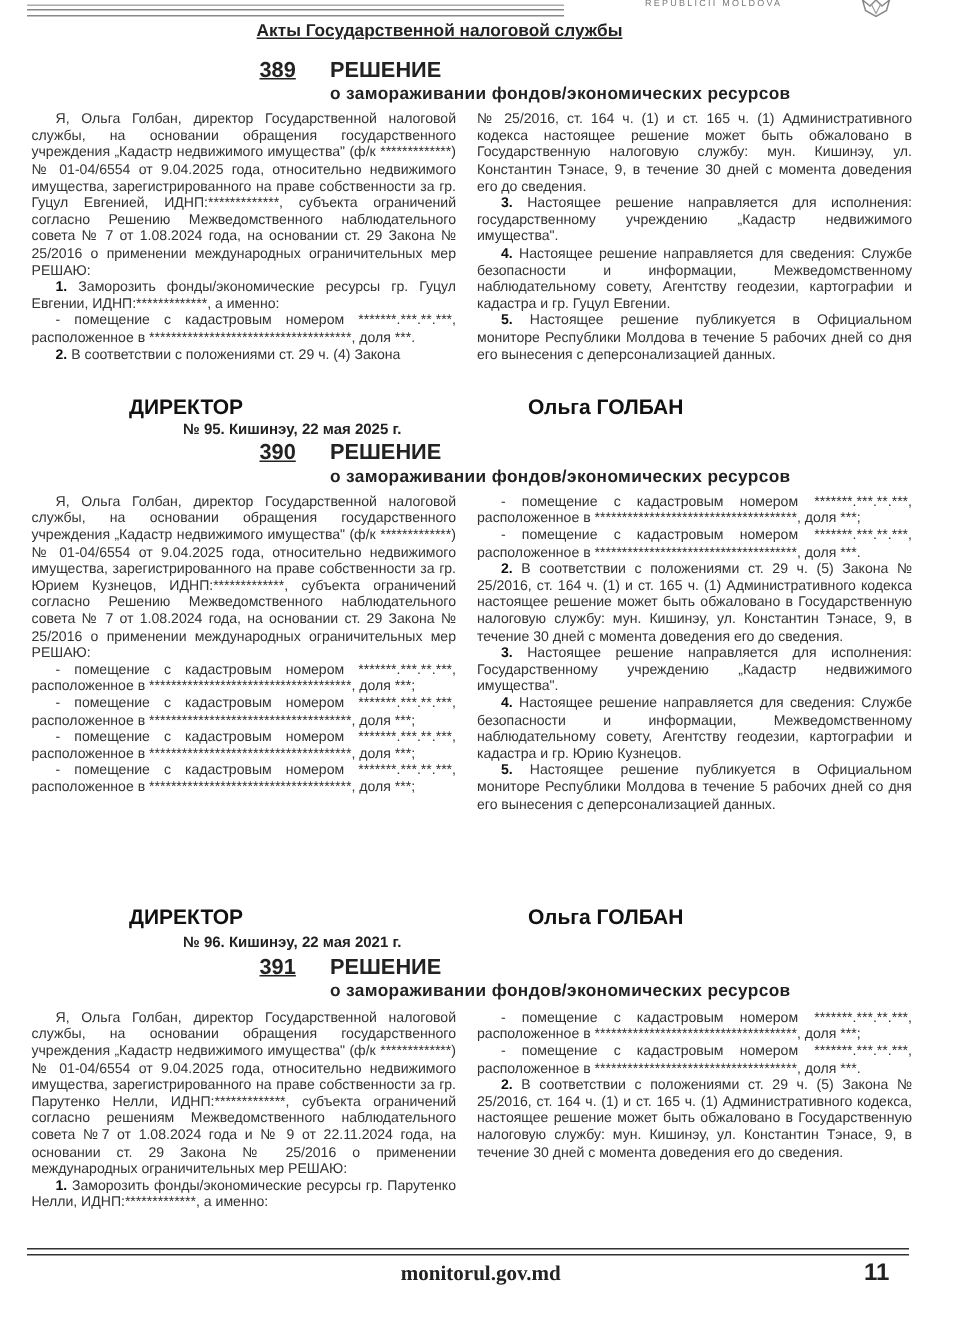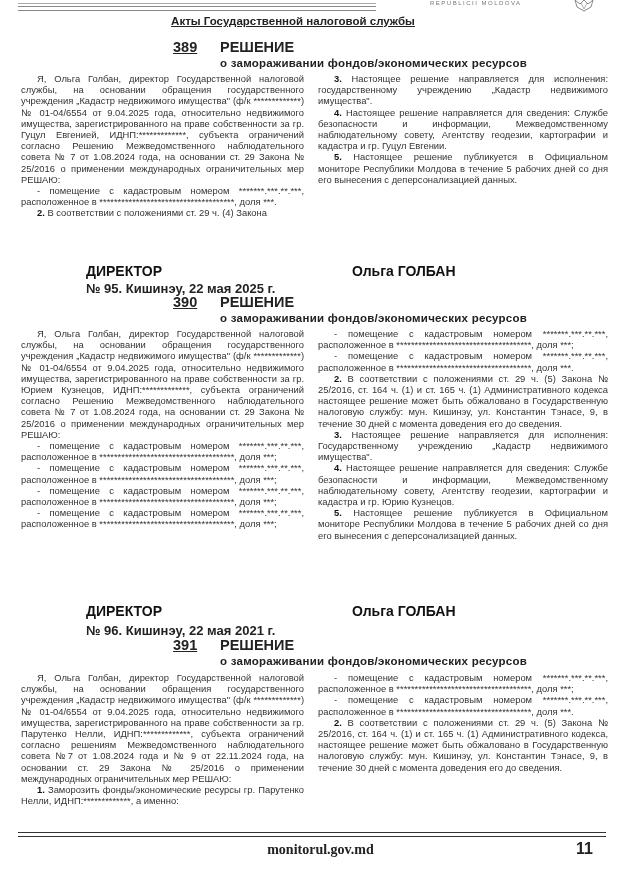--- a/index.html
+++ b/index.html
@@ -11,21 +11,21 @@
   .section-title { position:absolute; left:0; width:586px; top:15px; text-align:center; font-weight:bold; font-size:11.5px; text-decoration:underline; color:#222; }
   .decision { position:absolute; left:0; width:641px; }
   .dnum { position:absolute; left:173px; top:0; font-weight:bold; font-size:14.5px; text-decoration:underline; }
   .dhead { position:absolute; left:220px; top:0; font-weight:bold; font-size:14.5px; }
   .dsub { position:absolute; left:220px; top:18px; font-weight:bold; font-size:11.5px; letter-spacing:0.25px; }
   .col { position:absolute; font-size:9.4px; line-height:11.2px; text-align:justify; color:#333; }
   .col p { margin:0; }
   .ind { text-indent:16px; }
   b { color:#111; }
   .sig { position:absolute; font-weight:bold; font-size:14px; color:#111; }
-  .place { position:absolute; font-weight:bold; font-size:13px; color:#222; }
+  .place { position:absolute; font-weight:bold; font-size:10px; color:#222;margin-left:36px; }
   .bottom-rule { position:absolute; left:18px; top:832px; width:588px; height:3px; border-top:1px solid #333; border-bottom:1px solid #333; }
   .footer-site { position:absolute; left:0; width:641px; top:842px; text-align:center; font-family:"Liberation Serif", serif; font-weight:bold; font-size:14px; color:#222; }
   .footer-page { position:absolute; left:576px; top:840px; font-weight:bold; font-size:16px; color:#222; }
 </style>
 </head>
 <body>
 
 <div class="top-rule2"></div>
 <div class="top-rule"></div>
 <div class="masthead">REPUBLICII MOLDOVA</div>
@@ -36,24 +36,26 @@
 
 <div class="section-title">Акты Государственной налоговой службы</div>
 
 <div class="decision" style="top:39px;">
   <span class="dnum">389</span>
   <span class="dhead">РЕШЕНИЕ</span>
   <span class="dsub">о замораживании фондов/экономических ресурсов</span>
 </div>
 <div class="col" style="left:21px; top:73px; width:283px;">
   <p class="ind">Я, Ольга Голбан, директор Государственной налоговой службы, на основании обращения государственного учреждения „Кадастр недвижимого имущества" (ф/к *************) № 01-04/6554 от 9.04.2025 года, относительно недвижимого имущества, зарегистрированного на праве собственности за гр. Гуцул Евгенией, ИДНП:*************, субъекта ограничений согласно Решению Межведомственного наблюдательного совета № 7 от 1.08.2024 года, на основании ст. 29 Закона № 25/2016 о применении международных ограничительных мер РЕШАЮ:</p>
+  <p class="ind"><b>1.</b> <span>Заморозить фонды/экономические ресурсы гр. Гуцул Евгении, ИДНП:*************, а именно:</span></p>
   <p class="ind">- помещение с кадастровым номером *******.***.**.***, расположенное в *************************************, доля ***.</p>
   <p class="ind"><b>2.</b> <span>В соответствии с положениями ст. 29 ч. (4) Закона</span></p>
 </div>
 <div class="col" style="left:318px; top:73px; width:290px;">
+  <p>№ 25/2016, ст. 164 ч. (1) и ст. 165 ч. (1) Административного кодекса настоящее решение может быть обжаловано в Государственную налоговую службу: мун. Кишинэу, ул. Константин Тэнасе, 9, в течение 30 дней с момента доведения его до сведения.</p>
   <p class="ind"><b>3.</b> <span>Настоящее решение направляется для исполнения: государственному учреждению „Кадастр недвижимого имущества".</span></p>
   <p class="ind"><b>4.</b> <span>Настоящее решение направляется для сведения: Службе безопасности и информации, Межведомственному наблюдательному совету, Агентству геодезии, картографии и кадастра и гр. Гуцул Евгении.</span></p>
   <p class="ind"><b>5.</b> <span>Настоящее решение публикуется в Официальном мониторе Республики Молдова в течение 5 рабочих дней со дня его вынесения с деперсонализацией данных.</span></p>
 </div>
 <div class="sig" style="left:86px; top:263px;">ДИРЕКТОР</div>
 <div class="sig" style="left:352px; top:263px;">Ольга ГОЛБАН</div>
 <div class="place" style="left:86px; top:281px;">№ 95. Кишинэу, 22 мая 2025 г.</div>
 
 <div class="decision" style="top:294px;">
   <span class="dnum">390</span>

